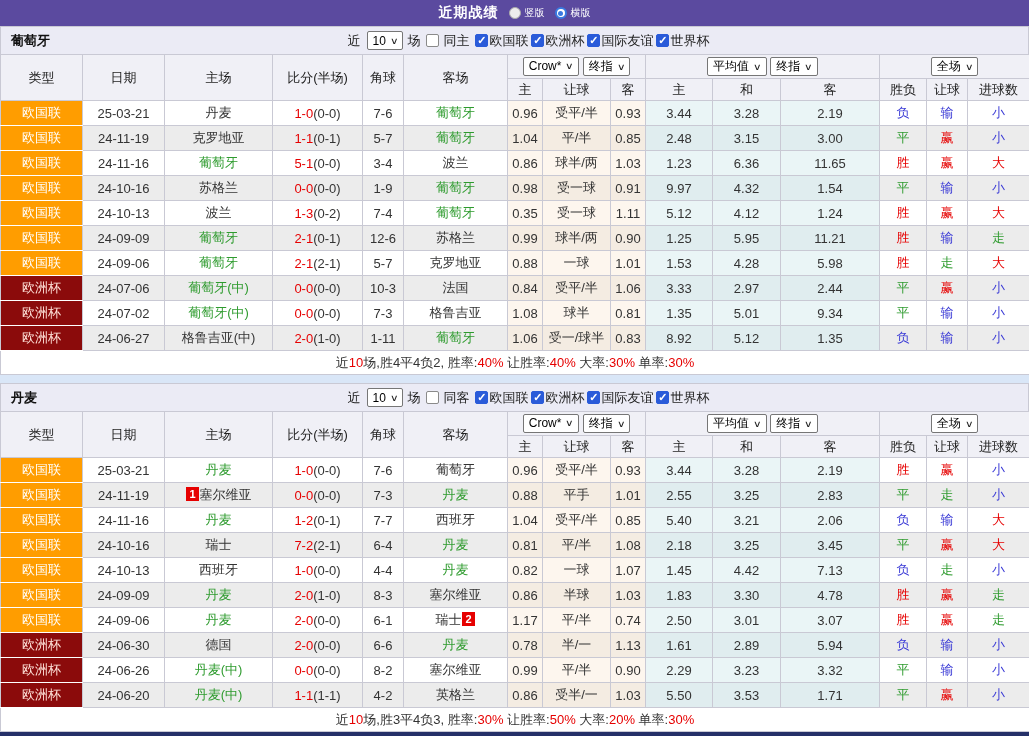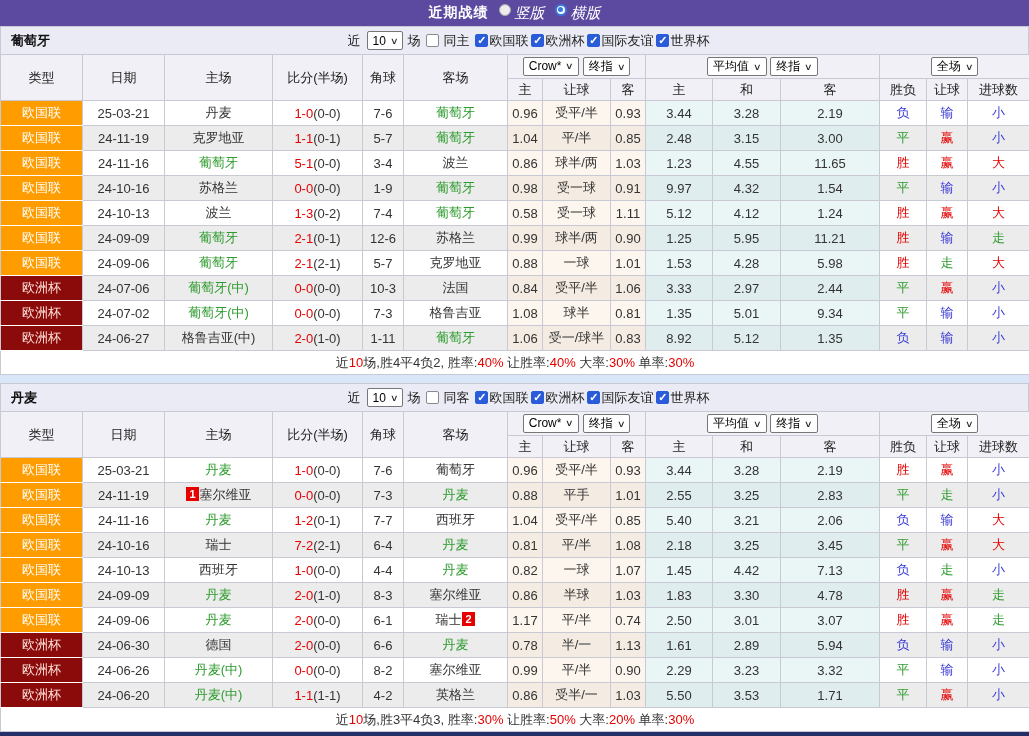--- a/index.html
+++ b/index.html
@@ -2,21 +2,21 @@
 <html><head>
 <meta charset="utf-8">
 <style>
   * { box-sizing: border-box; }
   body { margin:0; background:#fff; font-family:"Liberation Sans", sans-serif; }
   .page { width:1029px; }
 
   
   .topbar { height:26px; background:#5b4a9f; display:flex; align-items:center; justify-content:center; gap:10px; color:#fff; }
   .topbar-title { font-weight:bold; font-size:14px; letter-spacing:1px; }
-  .radio-wrap { display:inline-flex; align-items:flex-start; gap:4px; font-size:15px; cursor:pointer;font-style:italic; }
+  .radio-wrap { display:inline-flex; align-items:center; gap:4px; font-size:10px; cursor:pointer; }
   .radio { display:inline-block; border-radius:50%; }
   .radio.off { width:12px; height:12px; background:#ededed; border:1px solid #aaa; }
   .radio.on { width:12px; height:12px; background:#fff; border:2px solid #3a7ae0; position:relative; }
   .radio.on::after { content:""; position:absolute; inset:1.5px; border-radius:50%; background:#3a7ae0; }
 
   
   .section-head { height:28px; background:#ebebf5; position:relative; display:flex; align-items:center; justify-content:center; font-size:13px; color:#222; border:1px solid #c9c9d4; border-bottom:none; }
   .team-name { position:absolute; left:10px; font-weight:bold; font-size:13px; color:#111; }
   .filter-controls { display:flex; align-items:center; gap:4px; transform:translateX(15px); }
   .flabel { margin-right:2px; }
@@ -206,21 +206,21 @@
               <td class="c-type" style="background: rgb(255, 157, 0); color: rgb(255, 255, 255);">欧国联</td>
               <td>24-11-16</td>
               <td><span style="color: rgb(46, 155, 46);">葡萄牙</span></td>
               <td><span class="score-main">5-1</span><span class="score-half">(0-0)</span></td>
               <td>3-4</td>
               <td><span>波兰</span></td>
               <td class="crow">0.86</td>
               <td class="crow">球半/两</td>
               <td class="crow">1.03</td>
               <td class="avg">1.23</td>
-              <td class="avg">4.55</td>
+              <td class="avg">6.36</td>
               <td class="avg">11.65</td>
               <td><span style="color: rgb(230, 0, 0);">胜</span></td>
               <td><span style="color: rgb(230, 0, 0);">赢</span></td>
               <td><span style="color: rgb(230, 0, 0);">大</span></td>
             </tr>
             <tr>
               <td class="c-type" style="background: rgb(255, 157, 0); color: rgb(255, 255, 255);">欧国联</td>
               <td>24-10-16</td>
               <td><span>苏格兰</span></td>
               <td><span class="score-main">0-0</span><span class="score-half">(0-0)</span></td>
@@ -236,21 +236,21 @@
               <td><span style="color: rgb(59, 59, 214);">输</span></td>
               <td><span style="color: rgb(59, 59, 214);">小</span></td>
             </tr>
             <tr>
               <td class="c-type" style="background: rgb(255, 157, 0); color: rgb(255, 255, 255);">欧国联</td>
               <td>24-10-13</td>
               <td><span>波兰</span></td>
               <td><span class="score-main">1-3</span><span class="score-half">(0-2)</span></td>
               <td>7-4</td>
               <td><span style="color: rgb(46, 155, 46);">葡萄牙</span></td>
-              <td class="crow">0.58</td>
+              <td class="crow">0.35</td>
               <td class="crow">受一球</td>
               <td class="crow">1.11</td>
               <td class="avg">5.12</td>
               <td class="avg">4.12</td>
               <td class="avg">1.24</td>
               <td><span style="color: rgb(230, 0, 0);">胜</span></td>
               <td><span style="color: rgb(230, 0, 0);">赢</span></td>
               <td><span style="color: rgb(230, 0, 0);">大</span></td>
             </tr>
             <tr>

